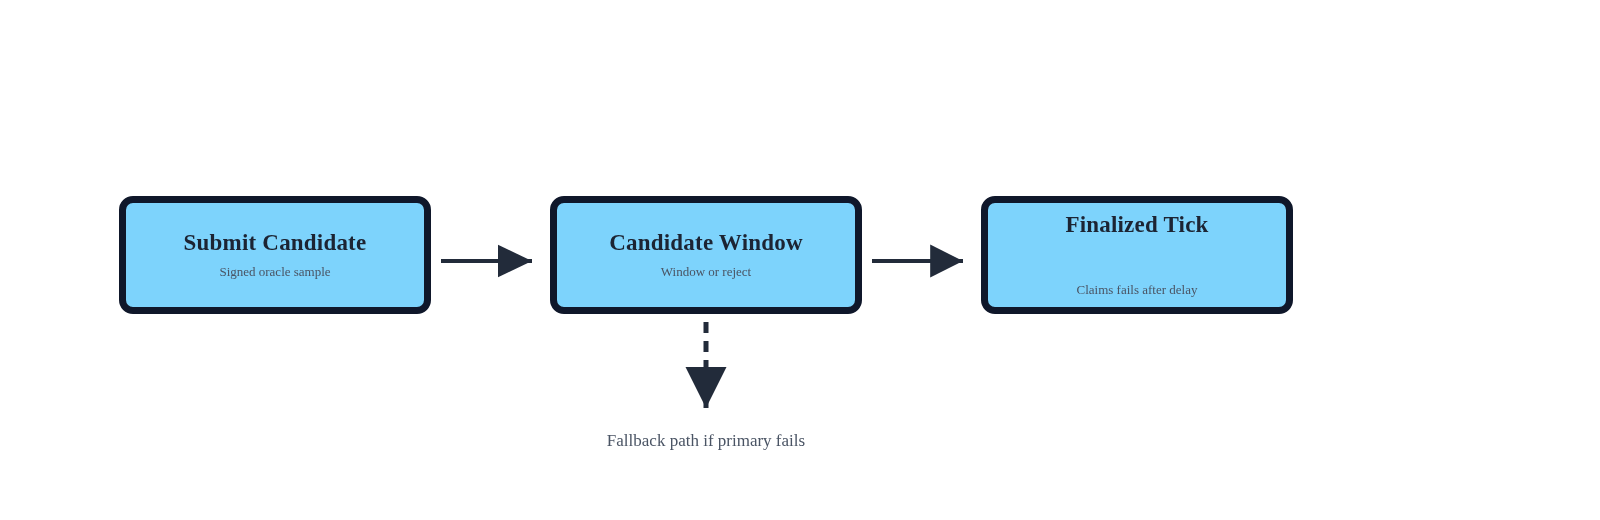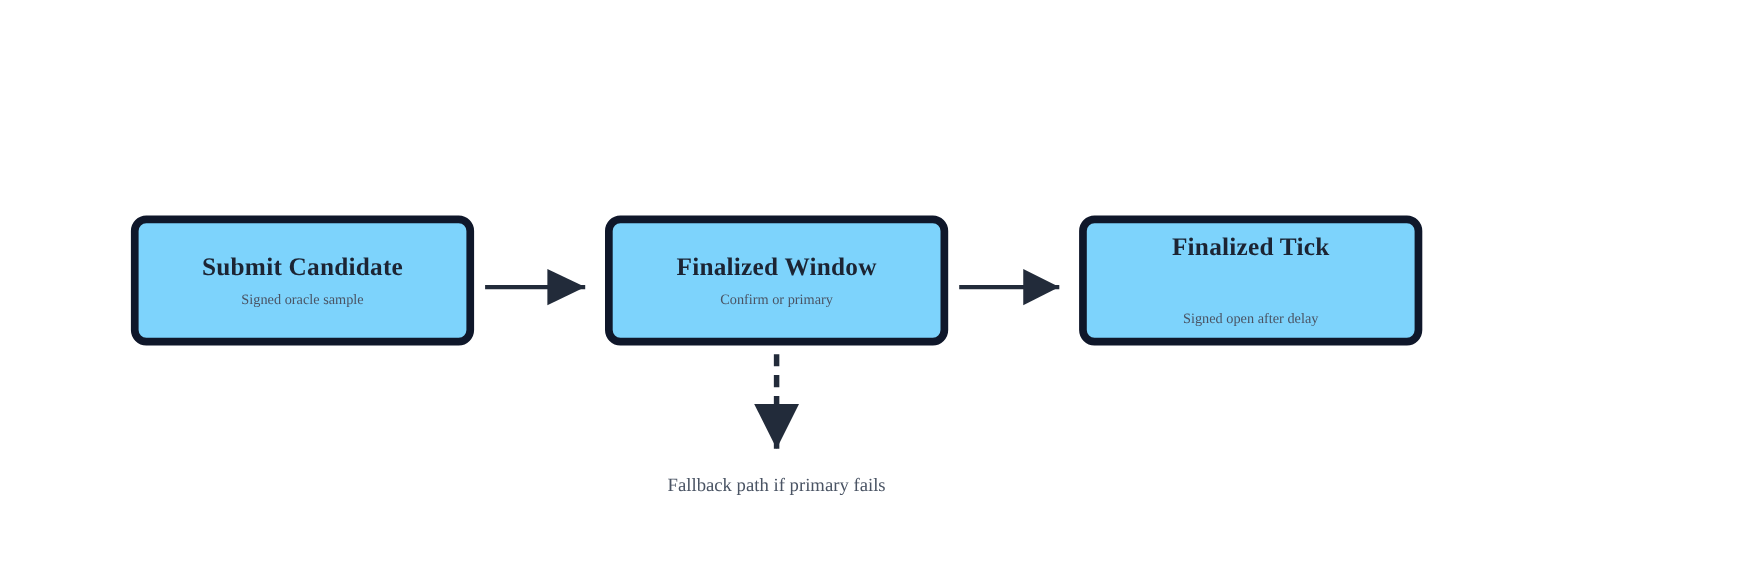--- a/index.html
+++ b/index.html
@@ -102,24 +102,24 @@
 
     <line x1="706" y1="322" x2="706" y2="408" stroke="#222b3a" stroke-width="5" stroke-dasharray="11 8" marker-end="url(#arrowhead-down)"></line>
   </svg>
 
   <div class="node" id="node-0">
     <div class="node-title">Submit Candidate</div>
     <div class="node-sub">Signed oracle sample</div>
   </div>
 
   <div class="node" id="node-1">
-    <div class="node-title">Finalized Window</div>
-    <div class="node-sub">Confirm or primary</div>
+    <div class="node-title">Candidate Window</div>
+    <div class="node-sub">Window or reject</div>
   </div>
 
   <div class="node" id="node-2">
     <div class="node-title">Finalized Tick</div>
-    <div class="node-sub">Signed open after delay</div>
+    <div class="node-sub">Claims fails after delay</div>
   </div>
 
   <div class="edge-caption">Fallback path if primary fails</div>
 
 </div>
 
 </body></html>

